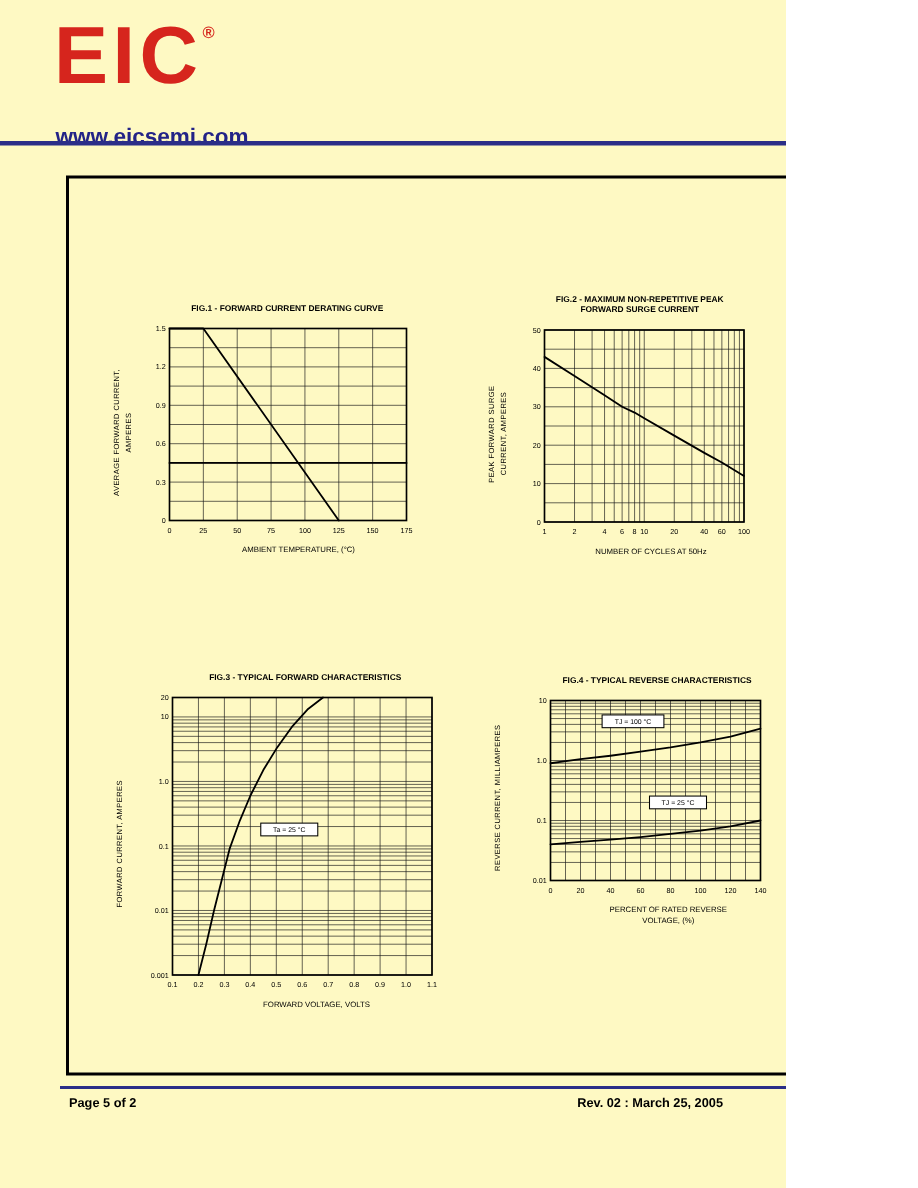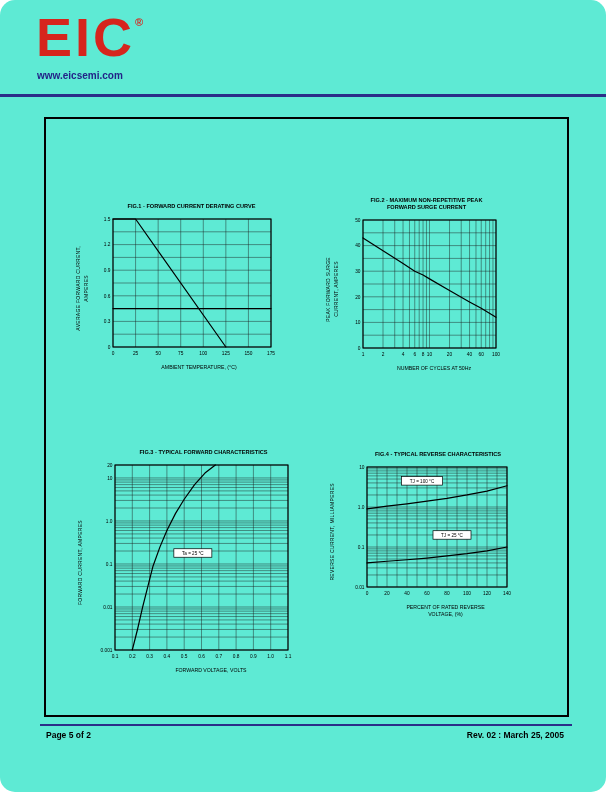--- a/index.html
+++ b/index.html
@@ -1,22 +1,22 @@
 <!DOCTYPE html>
 <html><head>
 <meta charset="utf-8">
 <style>
   html,body{margin:0;padding:0;background:#fff;}
-  .page{position:relative;width:606px;height:792px;background:#5eead4;overflow:hidden;
-        font-family:"Liberation Sans",sans-serif;color:#000;border-radius:15px;}
+  .page{position:relative;width:524px;height:792px;background:#fef9c3;overflow:hidden;
+        font-family:"Liberation Sans",sans-serif;color:#000;}
   .logo{position:absolute;left:36px;top:6px;}
   .logo-text{font-size:54px;font-weight:bold;color:#d6251d;letter-spacing:3px;
              font-family:"Liberation Sans",sans-serif;}
   .logo-reg{font-size:11px;color:#d6251d;vertical-align:30px;font-weight:bold;}
-  .website{position:absolute;left:37px;top:70px;font-size:10px;font-weight:bold;color:#232387;}
+  .website{position:absolute;left:37px;top:83px;font-size:15px;font-weight:bold;color:#232387;}
   .header-rule{position:absolute;left:0;top:94px;width:612px;height:3px;background:#2b2e88;}
   .content-box{position:absolute;left:44px;top:117px;width:521px;height:596px;border:2px solid #000;}
   .box-title{margin-top:8px;text-align:center;font-size:8.5px;font-weight:bold;letter-spacing:.2px;}
   .fig{position:absolute;}
   .fig1{left:28px;top:84px;width:235px;}
   .fig2{left:278px;top:78px;width:205px;}
   .fig3{left:30px;top:330px;width:255px;}
   .fig4{left:282px;top:332px;width:220px;}
   .fig-title{font-size:5.6px;font-weight:bold;text-align:center;white-space:pre-line;
              margin-bottom:3px;line-height:1.25;}

